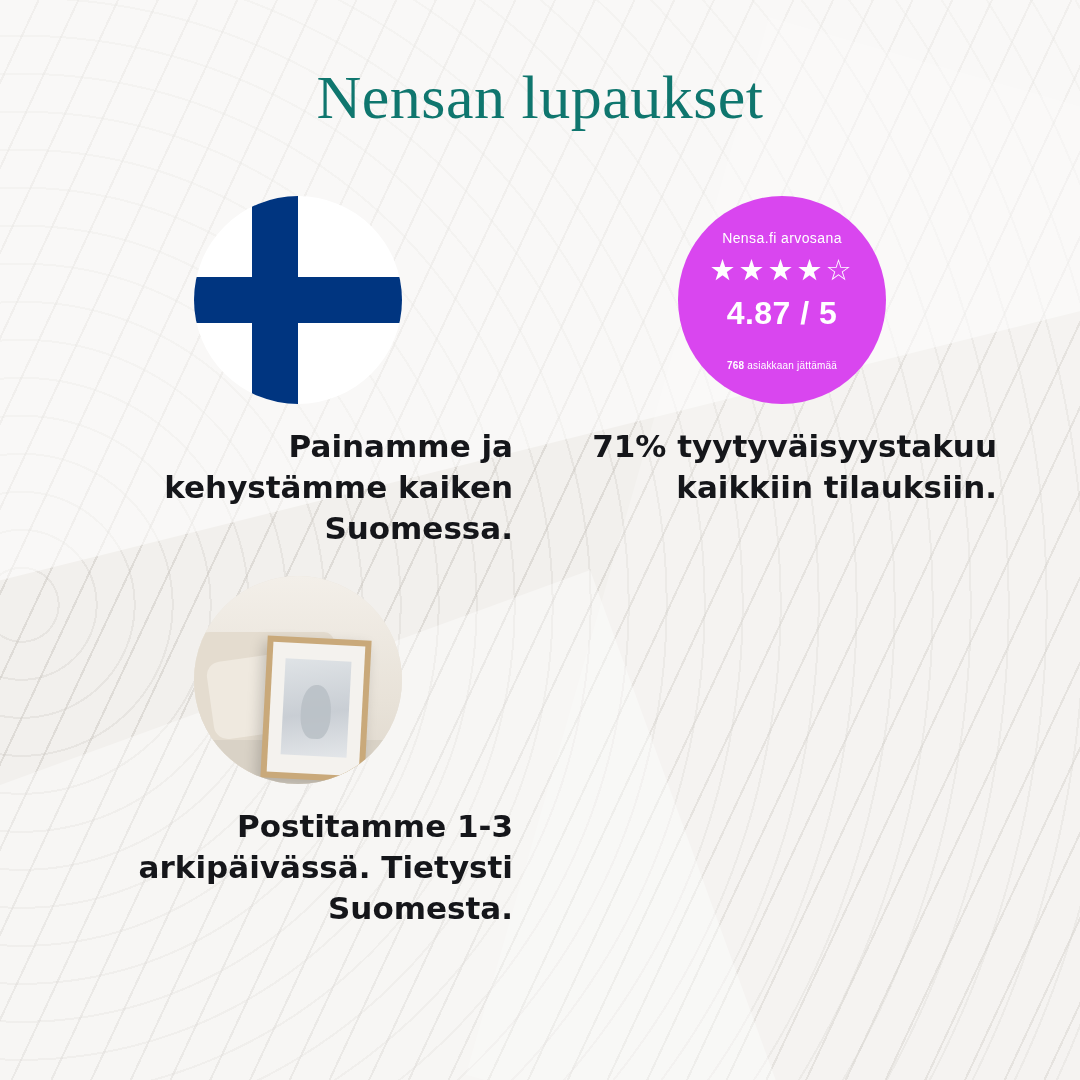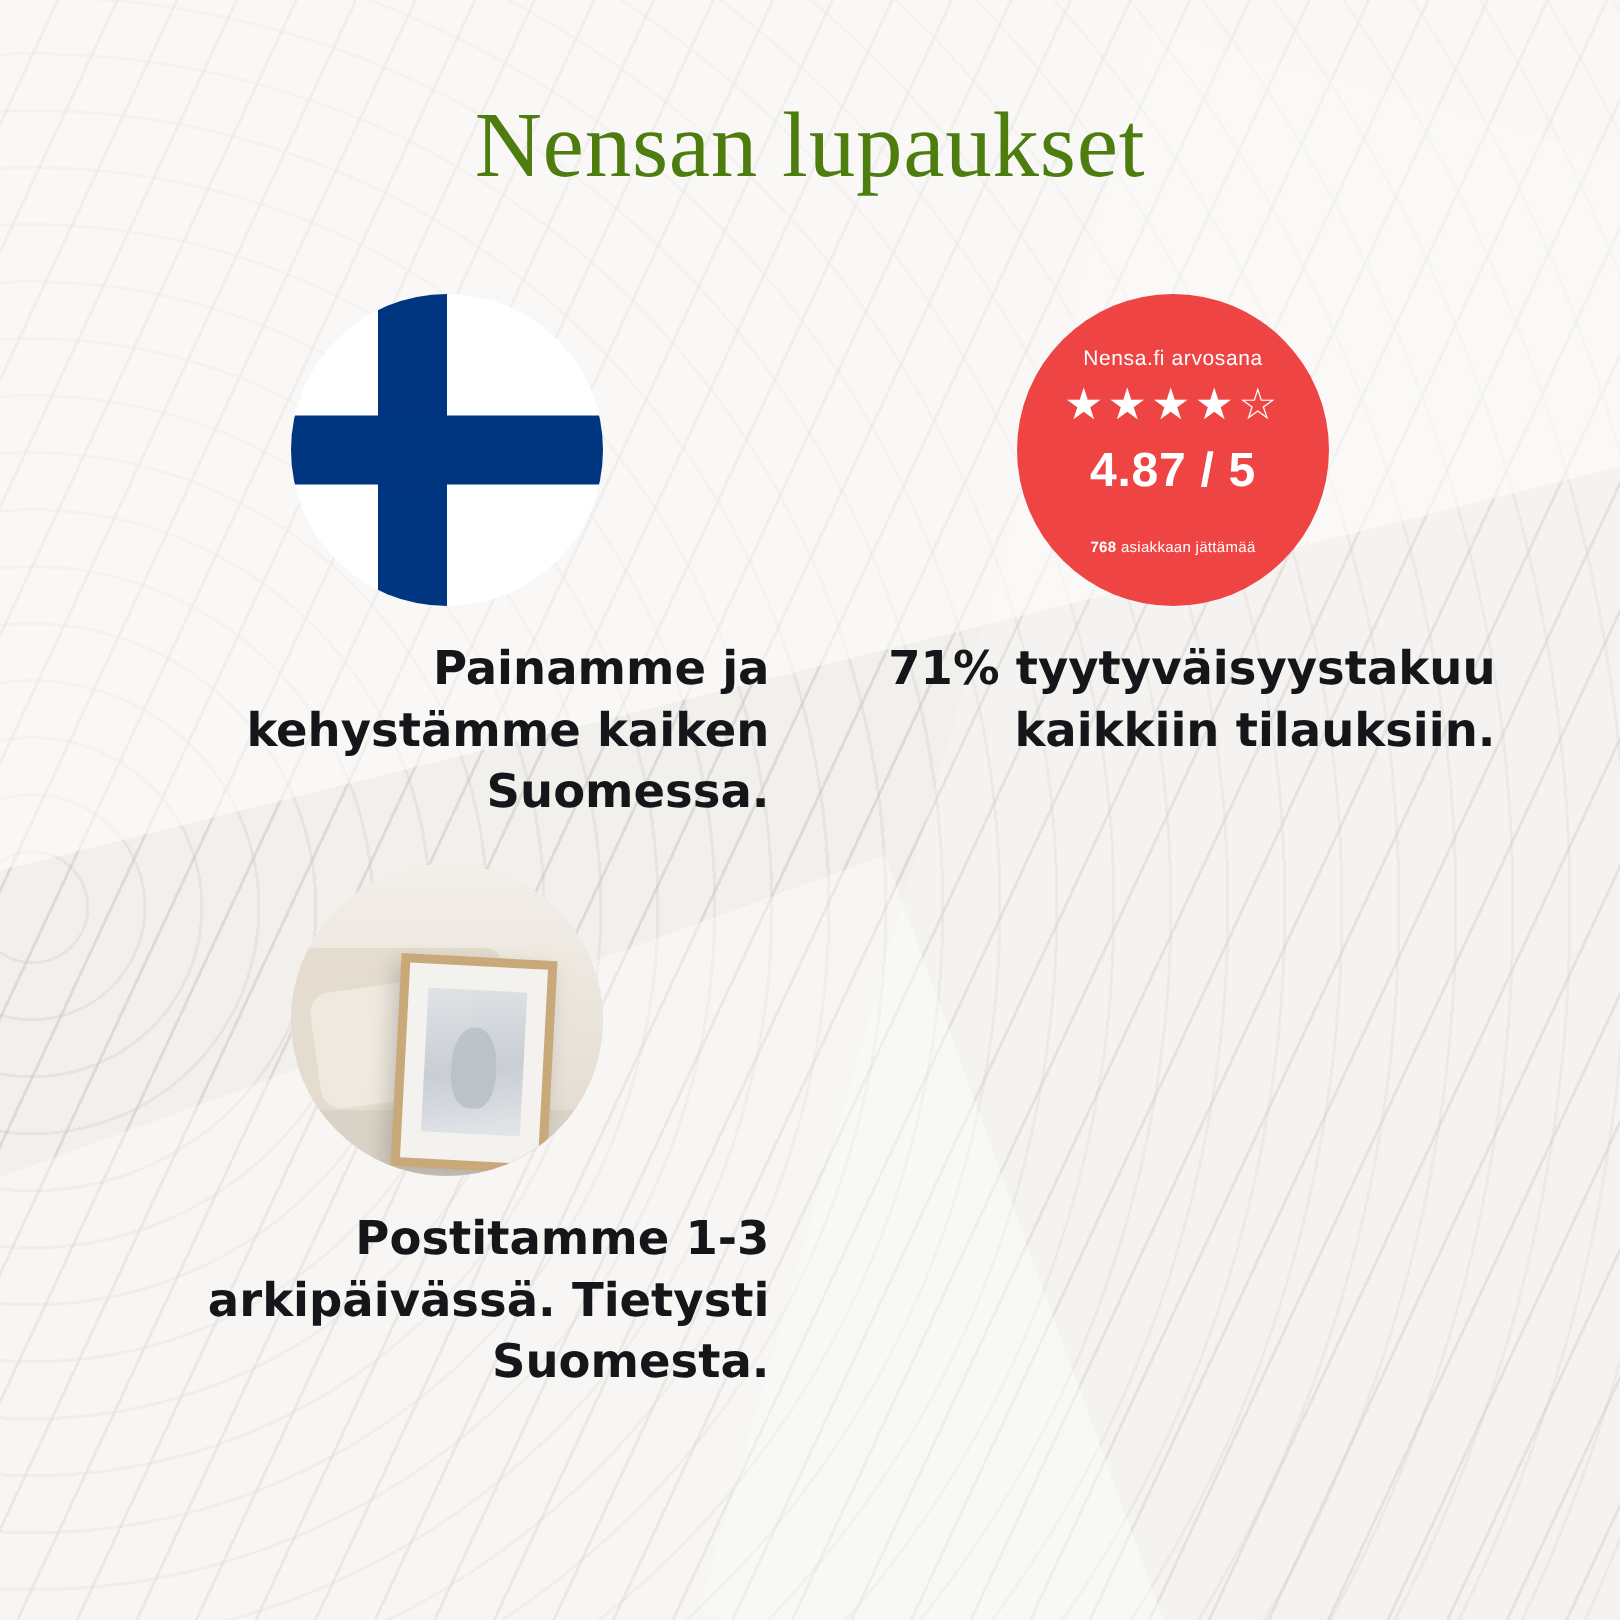--- a/index.html
+++ b/index.html
@@ -80,21 +80,21 @@
   }
 
   .title {
     position: absolute;
     top: 62px;
     left: 0;
     width: 1080px;
     text-align: center;
     font-family: "Liberation Serif", serif;
     font-size: 62px;
-    color: #4d7c0f;
+    color: #0f766e;
     letter-spacing: 0.5px;
   }
 
   .grid {
     position: absolute;
     top: 196px;
     left: 56px;
     width: 968px;
     display: grid;
     grid-template-columns: 1fr 1fr;
@@ -144,21 +144,21 @@
     position: absolute;
     left: 0;
     top: 81px;
     width: 208px;
     height: 46px;
     background: #003580;
   }
 
   
   .badge {
-    background: #ef4444;
+    background: #d946ef;
     color: #ffffff;
     display: flex;
     flex-direction: column;
     align-items: center;
     justify-content: center;
   }
   .badge .b-top {
     font-size: 14px;
     letter-spacing: 0.4px;
     color: #ffffff;

